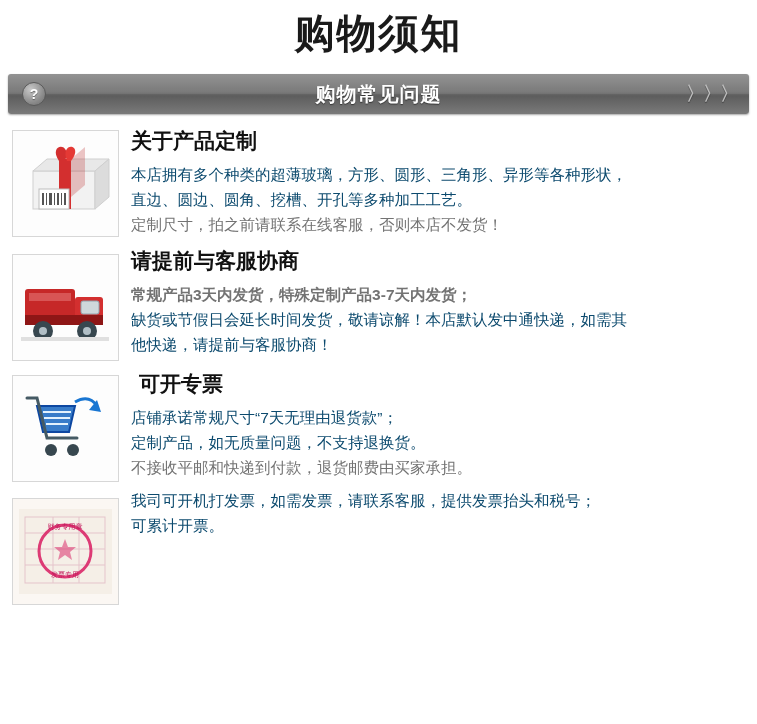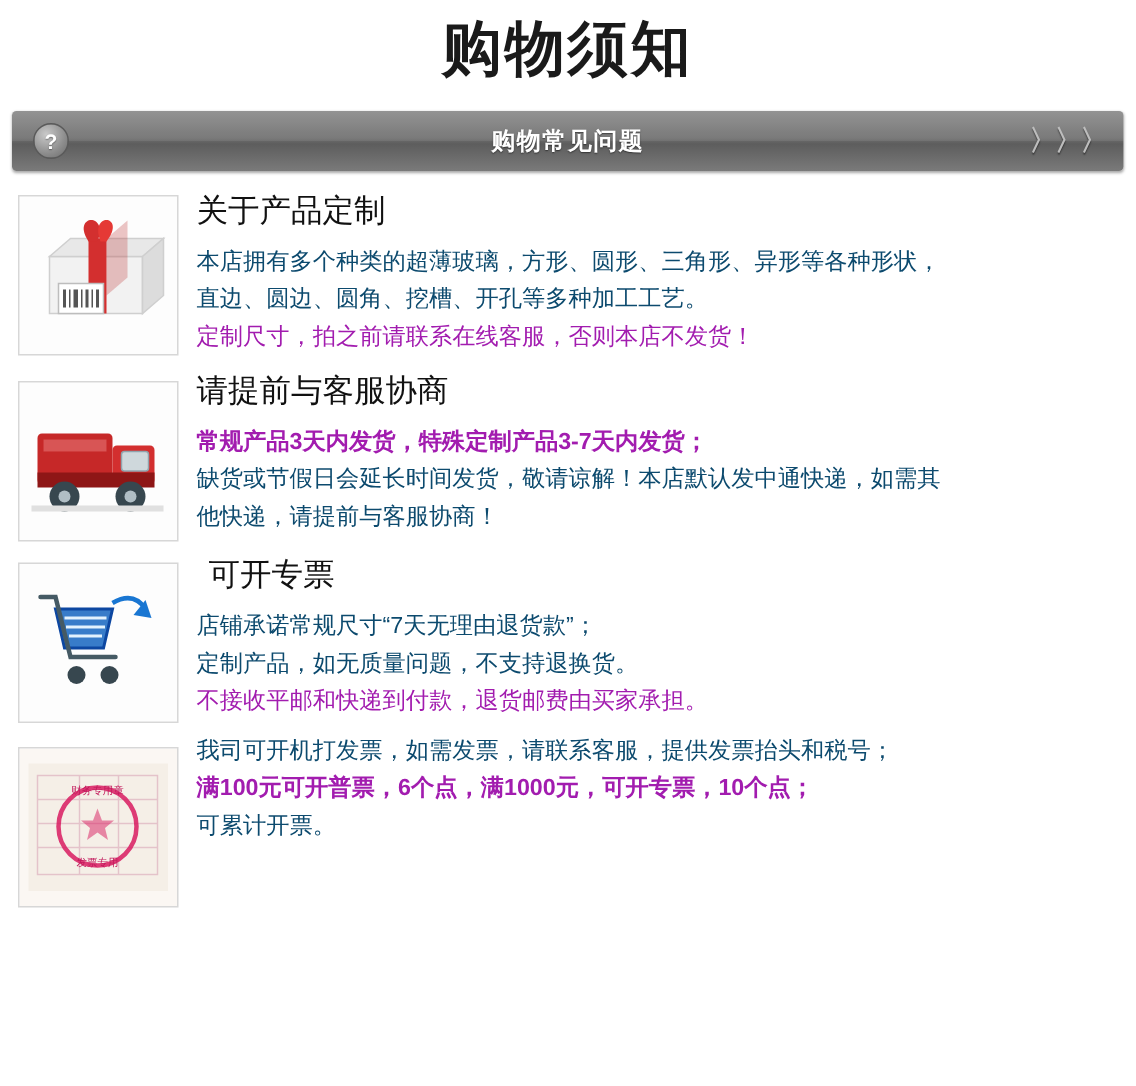--- a/index.html
+++ b/index.html
@@ -45,21 +45,21 @@
     content: "";
     position: absolute;
     left: 0; right: 0; top: 0;
     height: 50%;
     background: rgba(255,255,255,0.08);
     border-radius: 3px 3px 0 0;
   }
   .banner-title {
     position: relative;
     color: #ffffff;
-    font-size: 16px;
+    font-size: 20px;
     font-weight: bold;
     letter-spacing: 1px;
     text-shadow: 0 1px 1px rgba(0,0,0,0.5);
   }
   .banner-qmark {
     position: absolute;
     left: 14px;
     top: 50%;
     transform: translateY(-50%);
     width: 22px;
@@ -106,35 +106,35 @@
     margin-top: 12px;
     position: relative;
     overflow: hidden;
   }
   .block-body {
     flex: 1 1 auto;
     min-width: 0;
   }
   .block-title {
     font-size: 21px;
-    font-weight: normal;
+    font-weight: bold;
     color: #111;
     margin: 4px 0 8px 0;
     line-height: 1.25;
   }
   .block-title.indent {
     padding-left: 8px;
   }
   .line {
     font-size: 15.5px;
     line-height: 1.62;
     color: #0c4a6e;
   }
   .line.red {
-    color: #a21caf;
+    color: #737373;
   }
   .line.bold {
     font-weight: bold;
   }
 
   
   .art { position: absolute; inset: 0; }
 
   
   .block.gift .thumb { margin-top: 6px; }
@@ -248,19 +248,18 @@
             <line x1="66" y1="18" x2="66" y2="84"></line>
           </g>
           <circle cx="52" cy="52" r="26" fill="none" stroke="#d81b60" stroke-width="3" opacity="0.85"></circle>
           <polygon points="52,40 55,48 63,48 57,53 59,61 52,56 45,61 47,53 41,48 49,48" fill="#d81b60" opacity="0.5"></polygon>
           <text x="52" y="30" font-size="7" fill="#c2185b" text-anchor="middle" font-family="sans-serif">财务专用章</text>
           <text x="52" y="78" font-size="7" fill="#c2185b" text-anchor="middle" font-family="sans-serif">发票专用</text>
         </svg>
       </div>
       <div class="block-body">
         <div class="line">我司可开机打发票，如需发票，请联系客服，提供发票抬头和税号；</div>
-        <div class="line red bold">满100元可开普票，6个点，满1000元，可开专票，10个点；</div>
         <div class="line">可累计开票。</div>
       </div>
     </div>
 
   </div>
 </div>
 
 </body></html>

